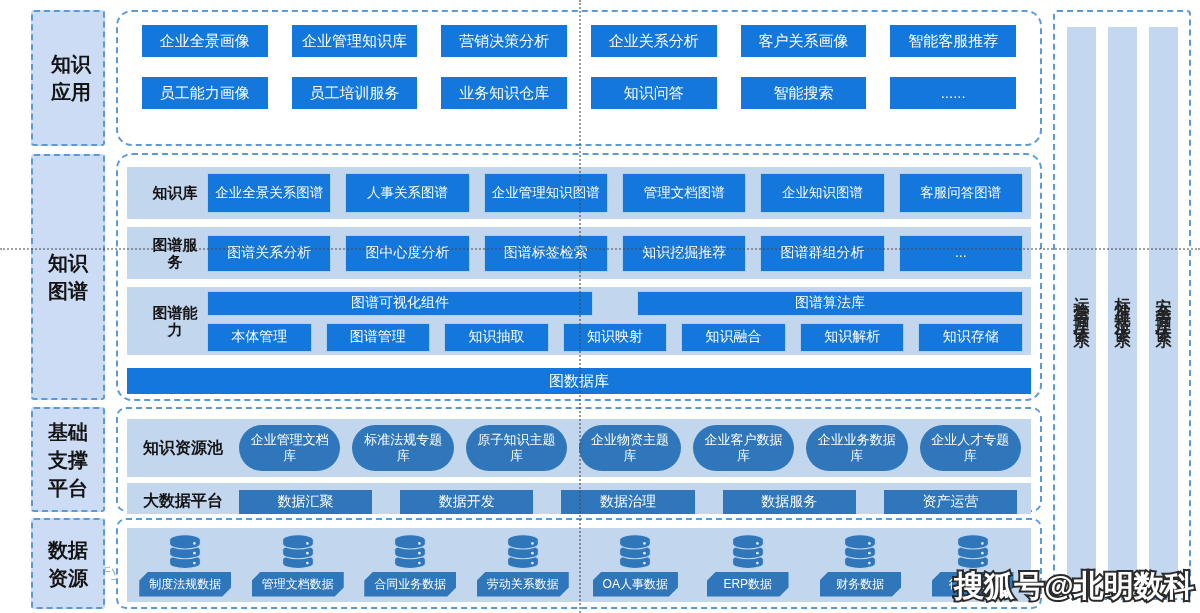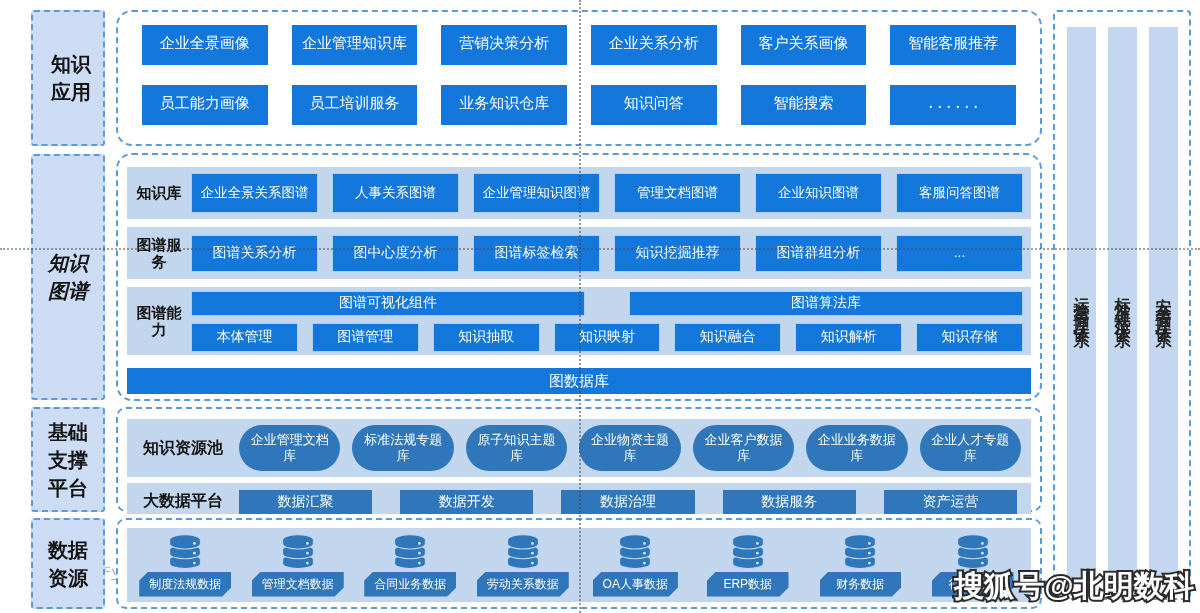--- a/index.html
+++ b/index.html
@@ -23,26 +23,26 @@
   .sect.round-lg{border-radius:16px;}
   .sect.round-sm{border-radius:10px;}
   
   .btn{
     background:#1377db;color:#fff;display:flex;align-items:center;justify-content:center;
     text-align:center;font-size:15px;line-height:1.25;padding:2px 4px;box-sizing:border-box;
   }
   
   .app-rows{padding:13px 24px;display:flex;flex-direction:column;gap:20px;}
   .app-row{display:flex;gap:24px;}
-  .app-row .btn{flex:1;height:40px;font-family:Liberation Mono, monospace;}
+  .app-row .btn{flex:1;height:32px;}
   
   .s2-inner{padding:12px 9px 0;}
   .band{
     background:#c2d6ee;display:flex;align-items:center;box-sizing:border-box;
-    margin-bottom:8px;padding:5px 8px 5px 0;
+    margin-bottom:8px;padding:5px 8px 5px 16px;
   }
   .band-label{
     flex:none;width:64px;text-align:center;font-weight:bold;font-size:15px;
     line-height:1.15;word-break:break-all;color:#141414;padding:0 6px;box-sizing:border-box;
   }
   .band-items{flex:1;display:flex;gap:14px;align-items:center;}
   .band .btn{flex:1;border:1px solid rgba(255,255,255,.65);font-size:14px;}
   .band-kb{height:52px;}
   .band-kb .btn{height:40px;font-size:13.5px;}
   .band-svc{height:52px;}
@@ -95,21 +95,21 @@
   .wm-faint{position:absolute;left:94px;top:562px;z-index:0;color:#a9b0ba;font-size:17px;}
 </style>
 </head>
 <body>
 
 <div class="canvas">
 
   <div class="wm-faint">产业</div>
 
   <div class="side-label" style="top:10px;height:136px;text-align:right;">知识应用</div>
-  <div class="side-label" style="top:154px;height:246px;font-style:italic;">知识图谱</div>
+  <div class="side-label" style="top:154px;height:246px;">知识图谱</div>
   <div class="side-label" style="top:407px;height:105px;">基础支撑平台</div>
   <div class="side-label" style="top:518px;height:91px;">数据资源</div>
 
   <div class="sect round-lg" style="top:10px;height:136px;">
     <div class="app-rows">
       <div class="app-row">
 
       <div class="btn">企业全景画像</div>
           <div class="btn">企业管理知识库</div>
           <div class="btn">营销决策分析</div>

